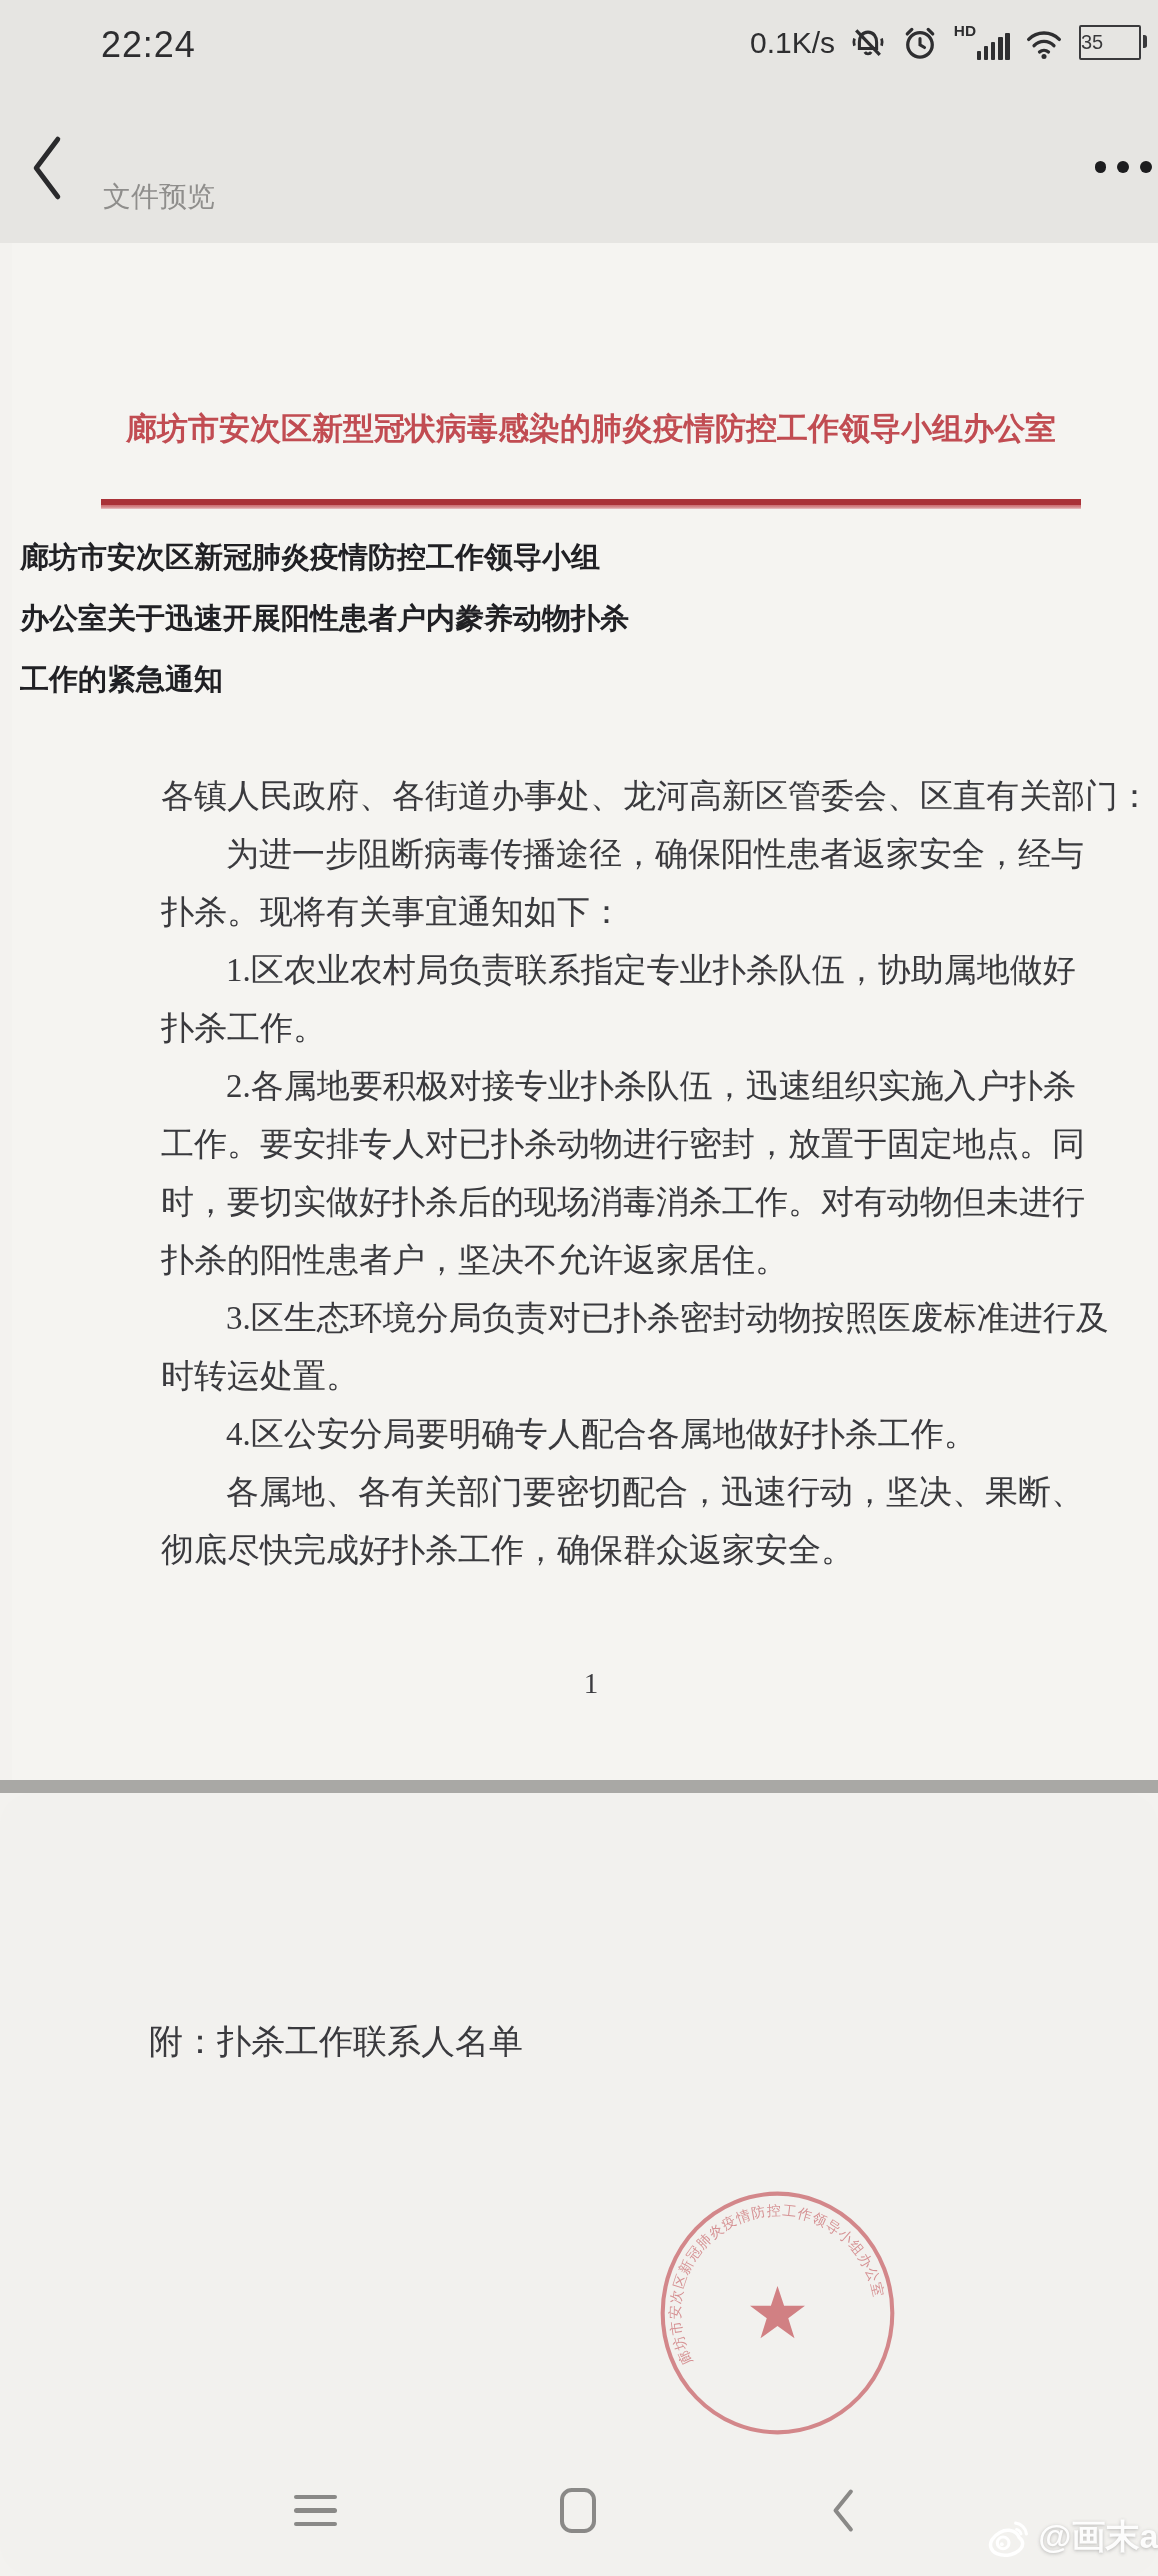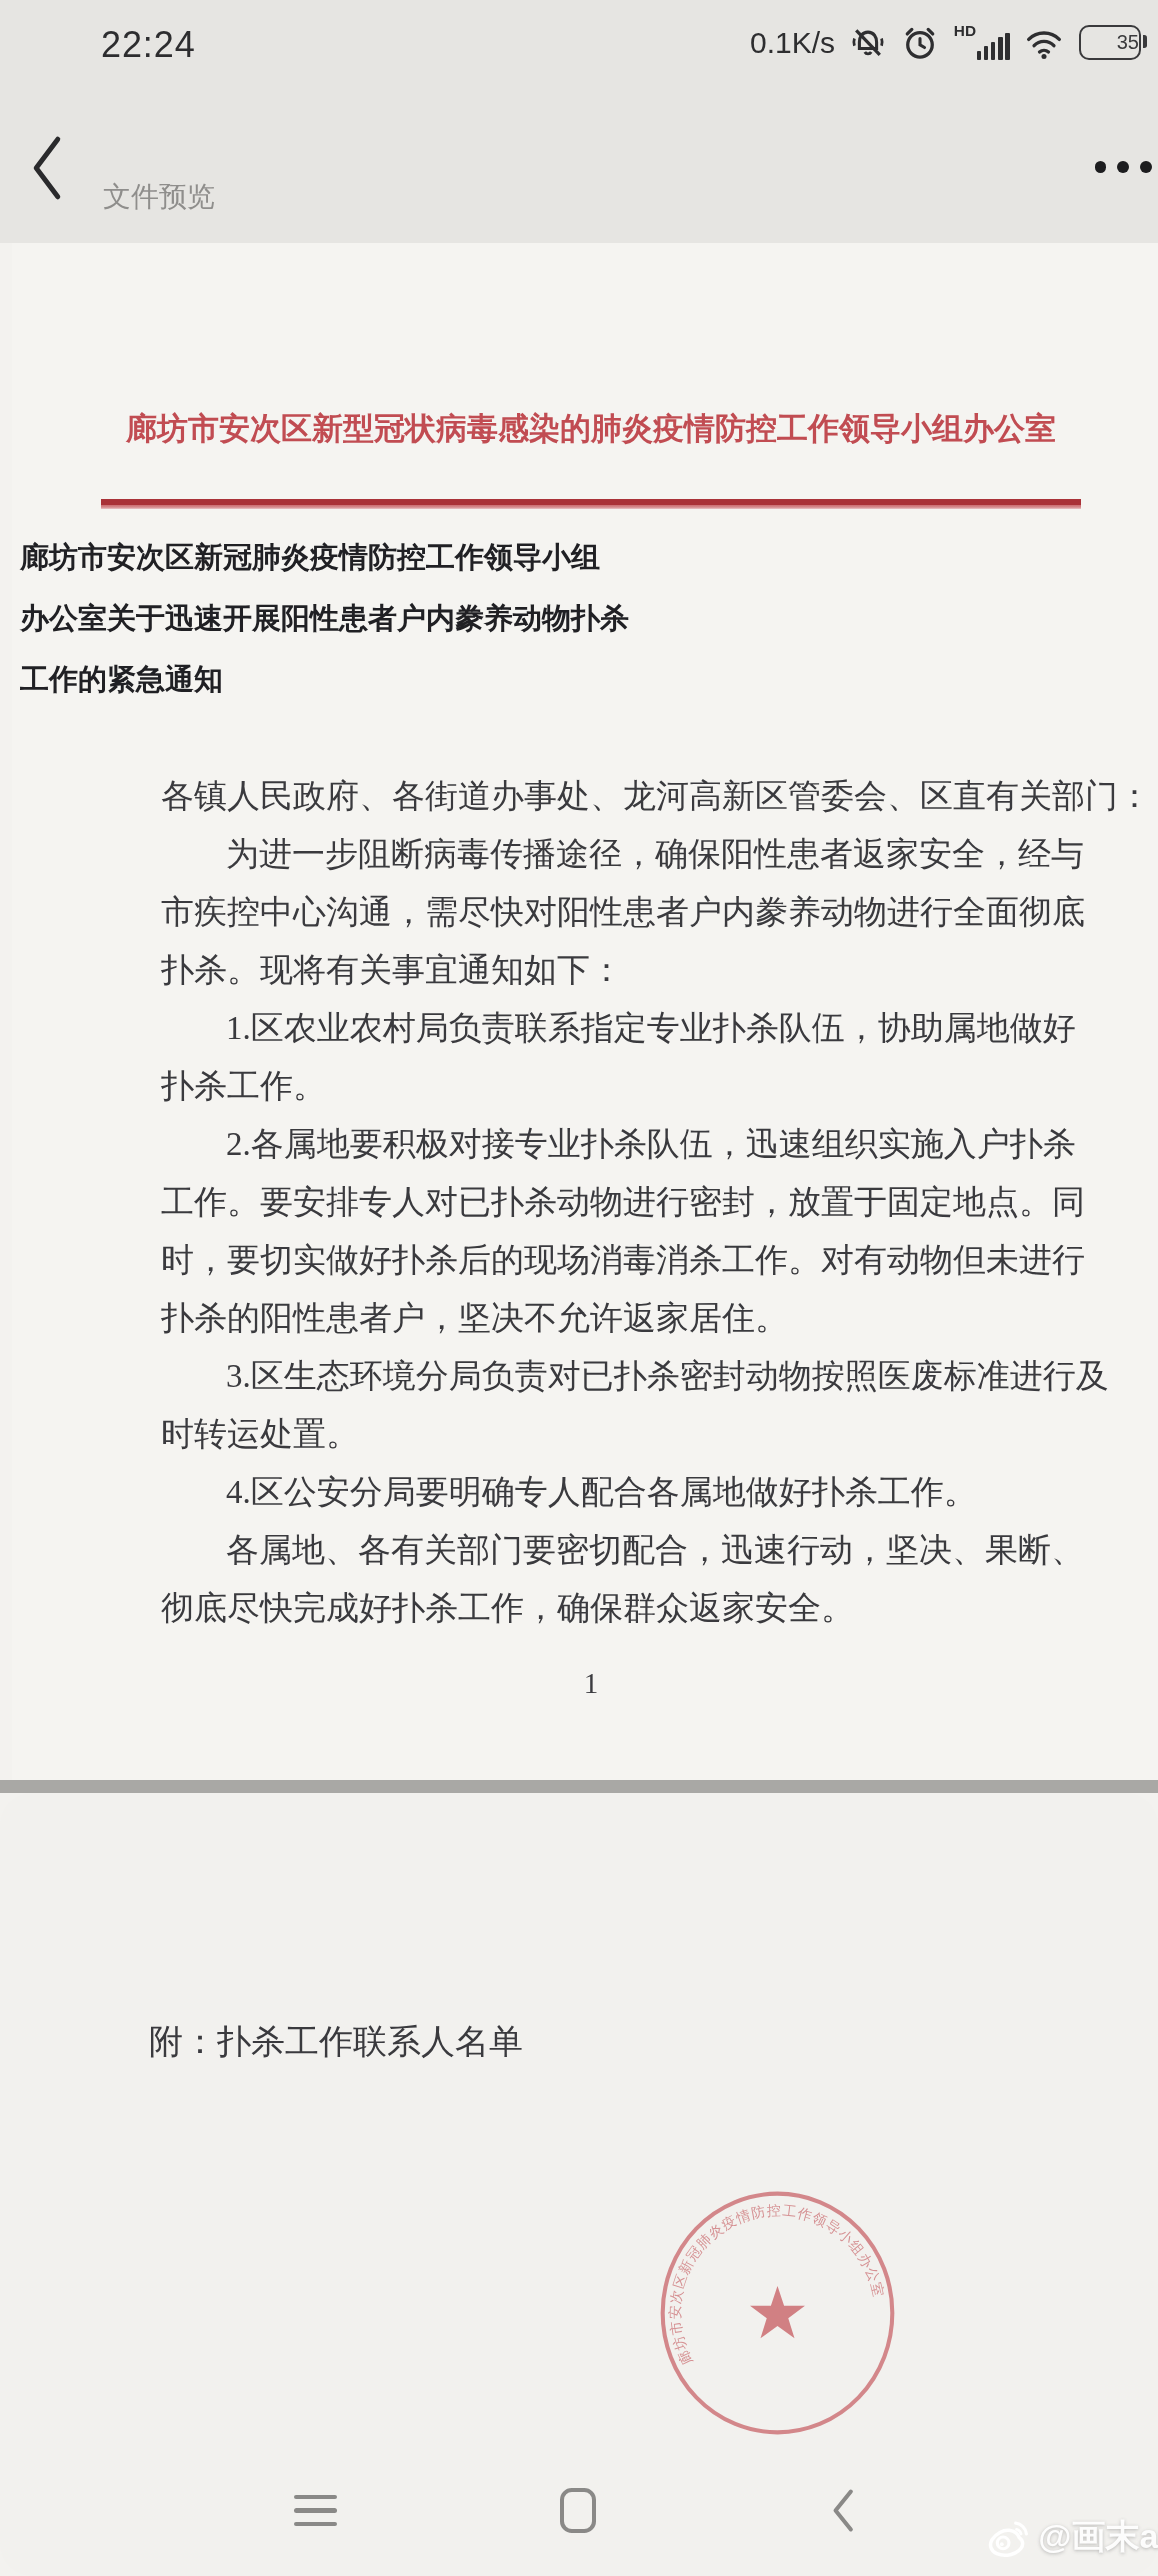--- a/index.html
+++ b/index.html
@@ -9,21 +9,21 @@
     font-family:"Liberation Sans", sans-serif;
     padding-left:36px;
     -webkit-font-smoothing:antialiased;
   }
   
   .chrome { position:absolute; top:0; left:0; right:0; height:243px; background:#e6e5e2; }
   .sb-time { position:absolute; left:101px; top:23.5px; font-size:36px; color:#2d2d2f; letter-spacing:0.9px; }
   .sb-right { position:absolute; right:53px; top:0; height:85px; display:flex; align-items:center; gap:13.6px; color:#2e2e30; }
   .sb-net { font-size:30px; color:#2e2e30; }
   .sb-icon { display:block; }
-  .battery { position:relative; width:58px; height:31px; border:2.7px solid #3a3a3c; border-radius:10px; display:flex; align-items:center; justify-content:flex-end; }
+  .battery { position:relative; width:58px; height:31px; border:2.7px solid #3a3a3c; border-radius:2px; display:flex; align-items:center; justify-content:flex-start; }
   .battery .pct { font-size:20px; color:#3a3a3c; }
   .battery .nub { position:absolute; right:-8.2px; top:8.2px; width:4.5px; height:12.7px; background:#3a3a3c; border-radius:0 2.7px 2.7px 0; }
   .hd-sig { position:relative; width:56px; height:38px; }
   .hd-sig .hd { position:absolute; left:0; top:-1.8px; font-size:15.4px; font-weight:bold; color:#2e2e30; }
   .hd-sig .bars { position:absolute; right:0; bottom:1.8px; display:flex; align-items:flex-end; gap:2.7px; }
   .hd-sig .bars i { display:block; width:4.5px; background:#2e2e30; border-radius:0.9px; }
 
   .nav-back { position:absolute; left:27px; top:132px; width:40px; height:72px; }
   .nav-title { position:absolute; left:101px; top:94px; font-size:43px; font-weight:500; color:#141416; white-space:nowrap; }
   .nav-sub { position:absolute; left:103px; top:178px; font-size:28px; color:#8f8e8c; }
@@ -124,21 +124,20 @@
     <div class="org-header">廊坊市安次区新型冠状病毒感染的肺炎疫情防控工作领导小组办公室</div>
     <div class="red-rule"></div>
     <div class="doc-title">
       <div>廊坊市安次区新冠肺炎疫情防控工作领导小组</div>
       <div>办公室关于迅速开展阳性患者户内豢养动物扑杀</div>
       <div>工作的紧急通知</div>
     </div>
     <div class="doc-body">
       <div class="line">各镇人民政府、各街道办事处、龙河高新区管委会、区直有关部门：</div>
       <div class="line indent">为进一步阻断病毒传播途径，确保阳性患者返家安全，经与</div>
-      <div class="line">市疾控中心沟通，需尽快对阳性患者户内豢养动物进行全面彻底</div>
       <div class="line">扑杀。现将有关事宜通知如下：</div>
       <div class="line indent">1.区农业农村局负责联系指定专业扑杀队伍，协助属地做好</div>
       <div class="line">扑杀工作。</div>
       <div class="line indent">2.各属地要积极对接专业扑杀队伍，迅速组织实施入户扑杀</div>
       <div class="line">工作。要安排专人对已扑杀动物进行密封，放置于固定地点。同</div>
       <div class="line">时，要切实做好扑杀后的现场消毒消杀工作。对有动物但未进行</div>
       <div class="line">扑杀的阳性患者户，坚决不允许返家居住。</div>
       <div class="line indent">3.区生态环境分局负责对已扑杀密封动物按照医废标准进行及</div>
       <div class="line">时转运处置。</div>
       <div class="line indent">4.区公安分局要明确专人配合各属地做好扑杀工作。</div>

